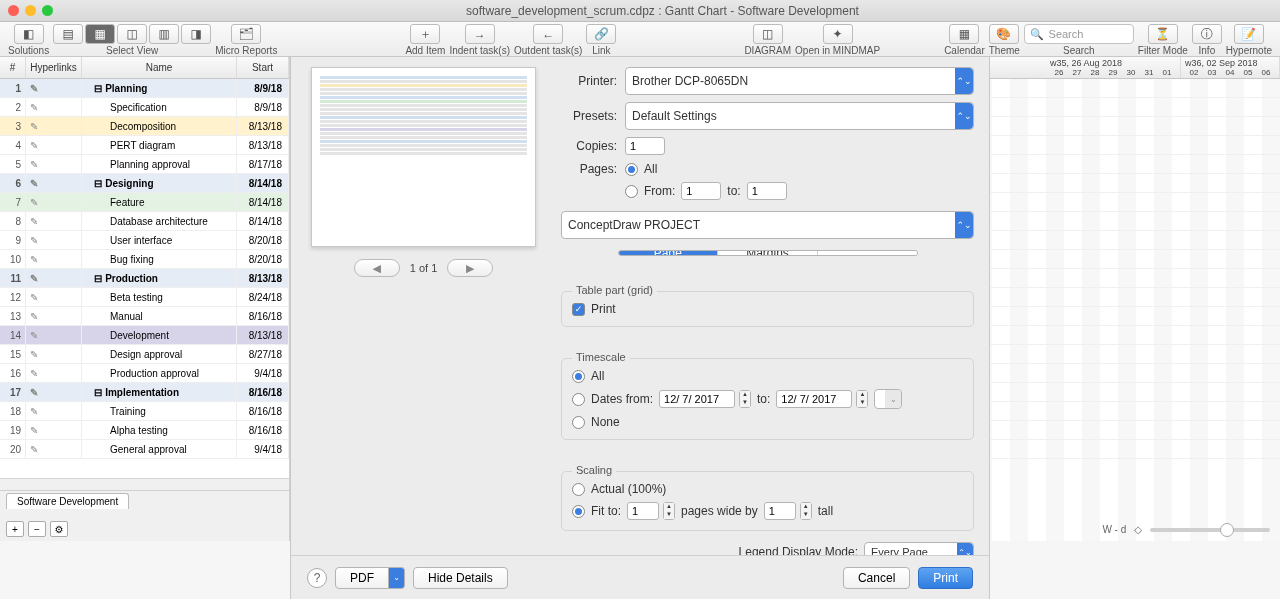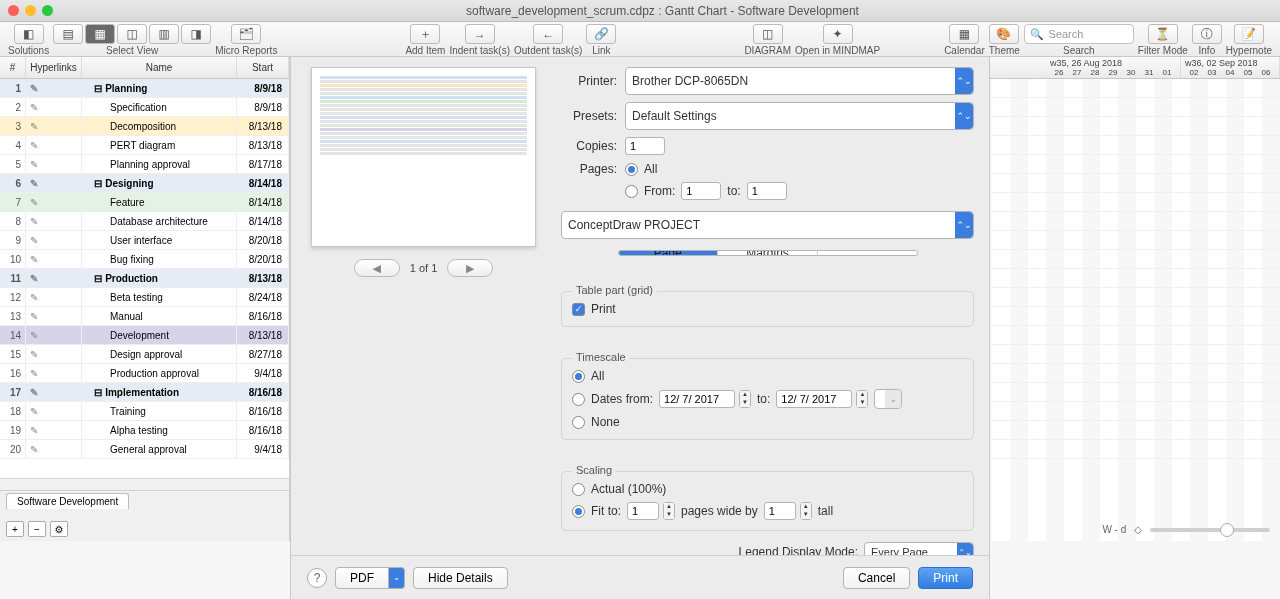--- a/index.html
+++ b/index.html
@@ -95,21 +95,21 @@
 .sel .caret { position: absolute; right: 0; top: 0; width: 18px; height: 100%; background: #3b7ee0; border-radius: 0 4px 4px 0; display: flex; align-items: center; justify-content: center; color: #fff; font-size: 9px; }
 .txtin { width: 40px; height: 18px; border: 1px solid #b4b4b4; border-radius: 3px; background: #fff; padding: 0 4px; font-size: 11px; }
 .stepper { display: inline-flex; flex-direction: column; border: 1px solid #b4b4b4; border-radius: 3px; width: 12px; height: 18px; margin-left: -2px; }
 .stepper span { flex: 1; font-size: 6px; text-align: center; background: #f4f4f4; }
 .radio { width: 13px; height: 13px; border-radius: 50%; border: 1px solid #888; display: inline-flex; align-items: center; justify-content: center; background: #fff; }
 .radio.on::after { content: ''; width: 7px; height: 7px; border-radius: 50%; background: #3b7ee0; }
 .check { width: 13px; height: 13px; border-radius: 3px; border: 1px solid #888; background: #3b7ee0; color: #fff; display: inline-flex; align-items: center; justify-content: center; font-size: 9px; }
 .segctrl { display: flex; width: 300px; border: 1px solid #b4b4b4; border-radius: 4px; overflow: hidden; height: 20px; margin: 4px auto; }
 .seg { flex: 1; display: flex; align-items: center; justify-content: center; font-size: 12px; background: #fff; border-right: 1px solid #d0d0d0; }
 .seg:last-child { border-right: none; }
-.seg.active { background: #3b7ee0; color: #0f172a; }
+.seg.active { background: #3b7ee0; color: #ffffff; }
 .group { border: 1px solid #d4d4d4; border-radius: 5px; padding: 10px; position: relative; margin-top: 24px; }
 .group .glabel { position: absolute; top: -8px; left: 10px; background: #ececec; padding: 0 4px; font-size: 11px; color: #555; }
 .orienticons { display: flex; gap: 6px; }
 .orienticon { width: 32px; height: 32px; border: 1px solid #bbb; border-radius: 4px; background: linear-gradient(#fff,#f0f0f0); display: flex; align-items: center; justify-content: center; }
 .orienticon.sel { background: #cfe1f7; border-color: #6fa3e0; }
 .orienticon .pg { background: #4a8fe0; border-radius: 1px; }
 .orienticon.port .pg { width: 14px; height: 18px; }
 .orienticon.land .pg { width: 18px; height: 14px; }
 .selsm { width: 110px; height: 20px; border: 1px solid #b4b4b4; border-radius: 4px; background: #fff; display: flex; align-items: center; padding: 0 6px; position: relative; font-size: 11px; }
 .selsm .caret { position: absolute; right: 0; top: 0; width: 16px; height: 100%; background: #3b7ee0; border-radius: 0 4px 4px 0; display: flex; align-items: center; justify-content: center; color: #fff; font-size: 8px; }

